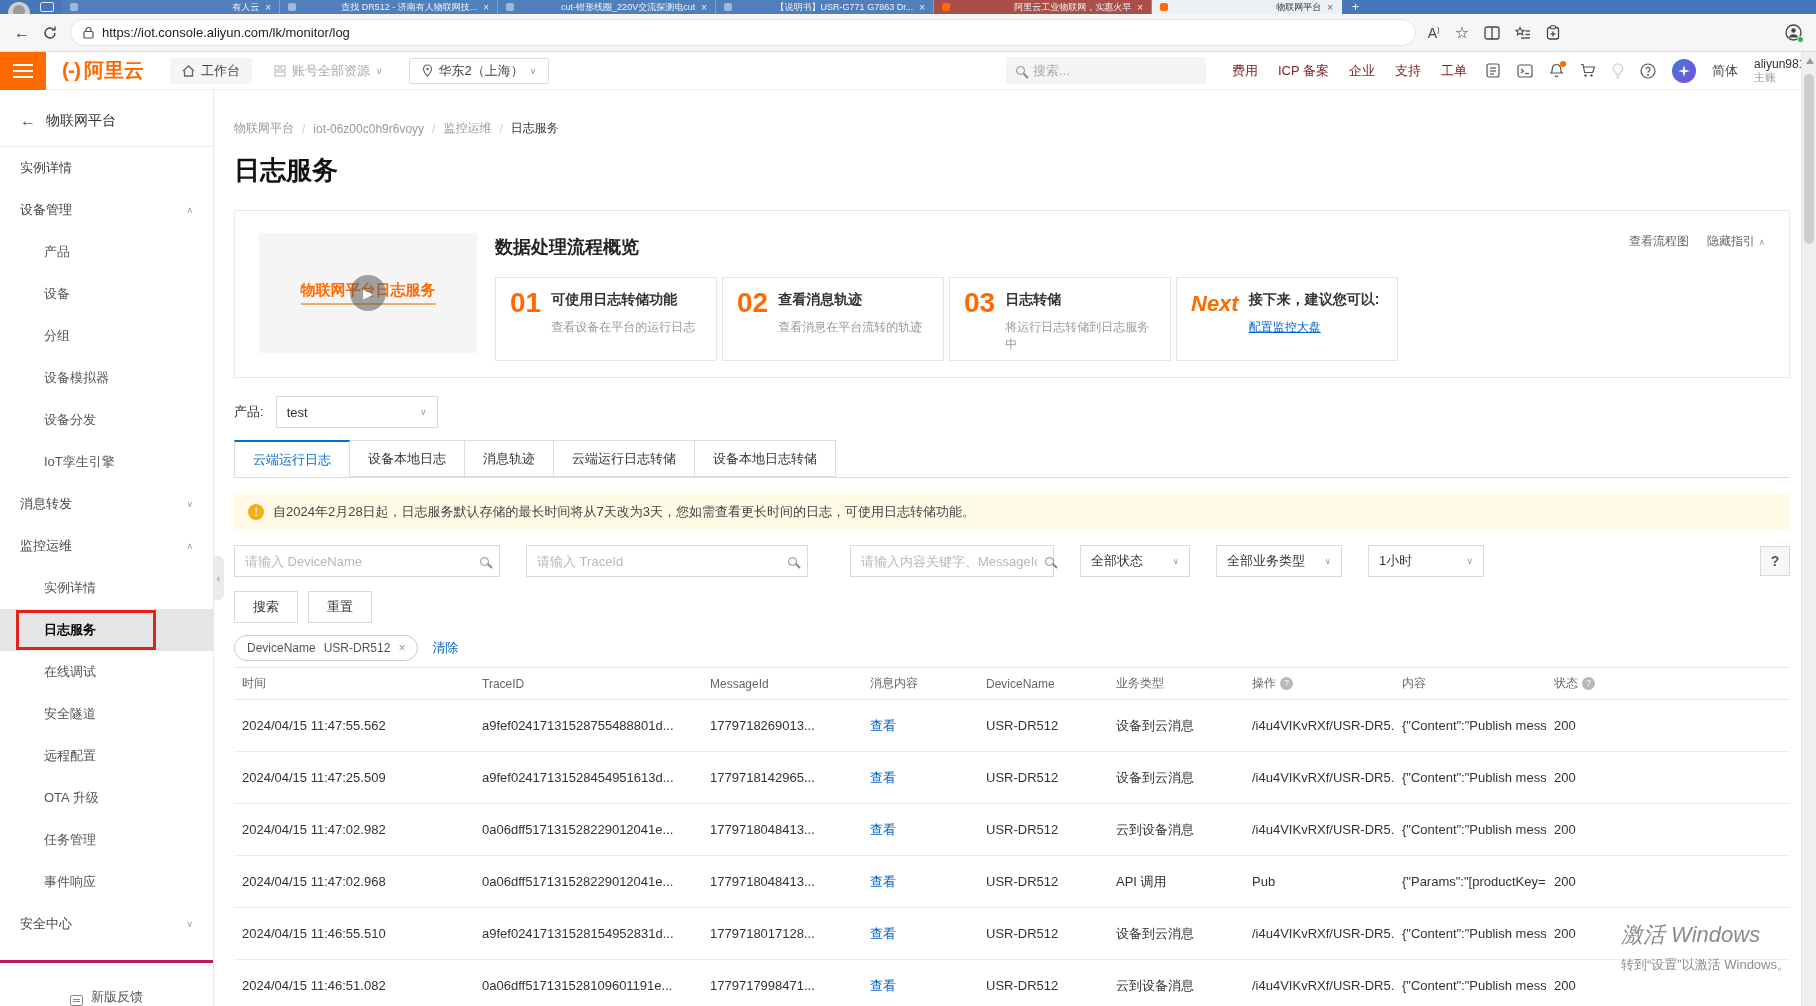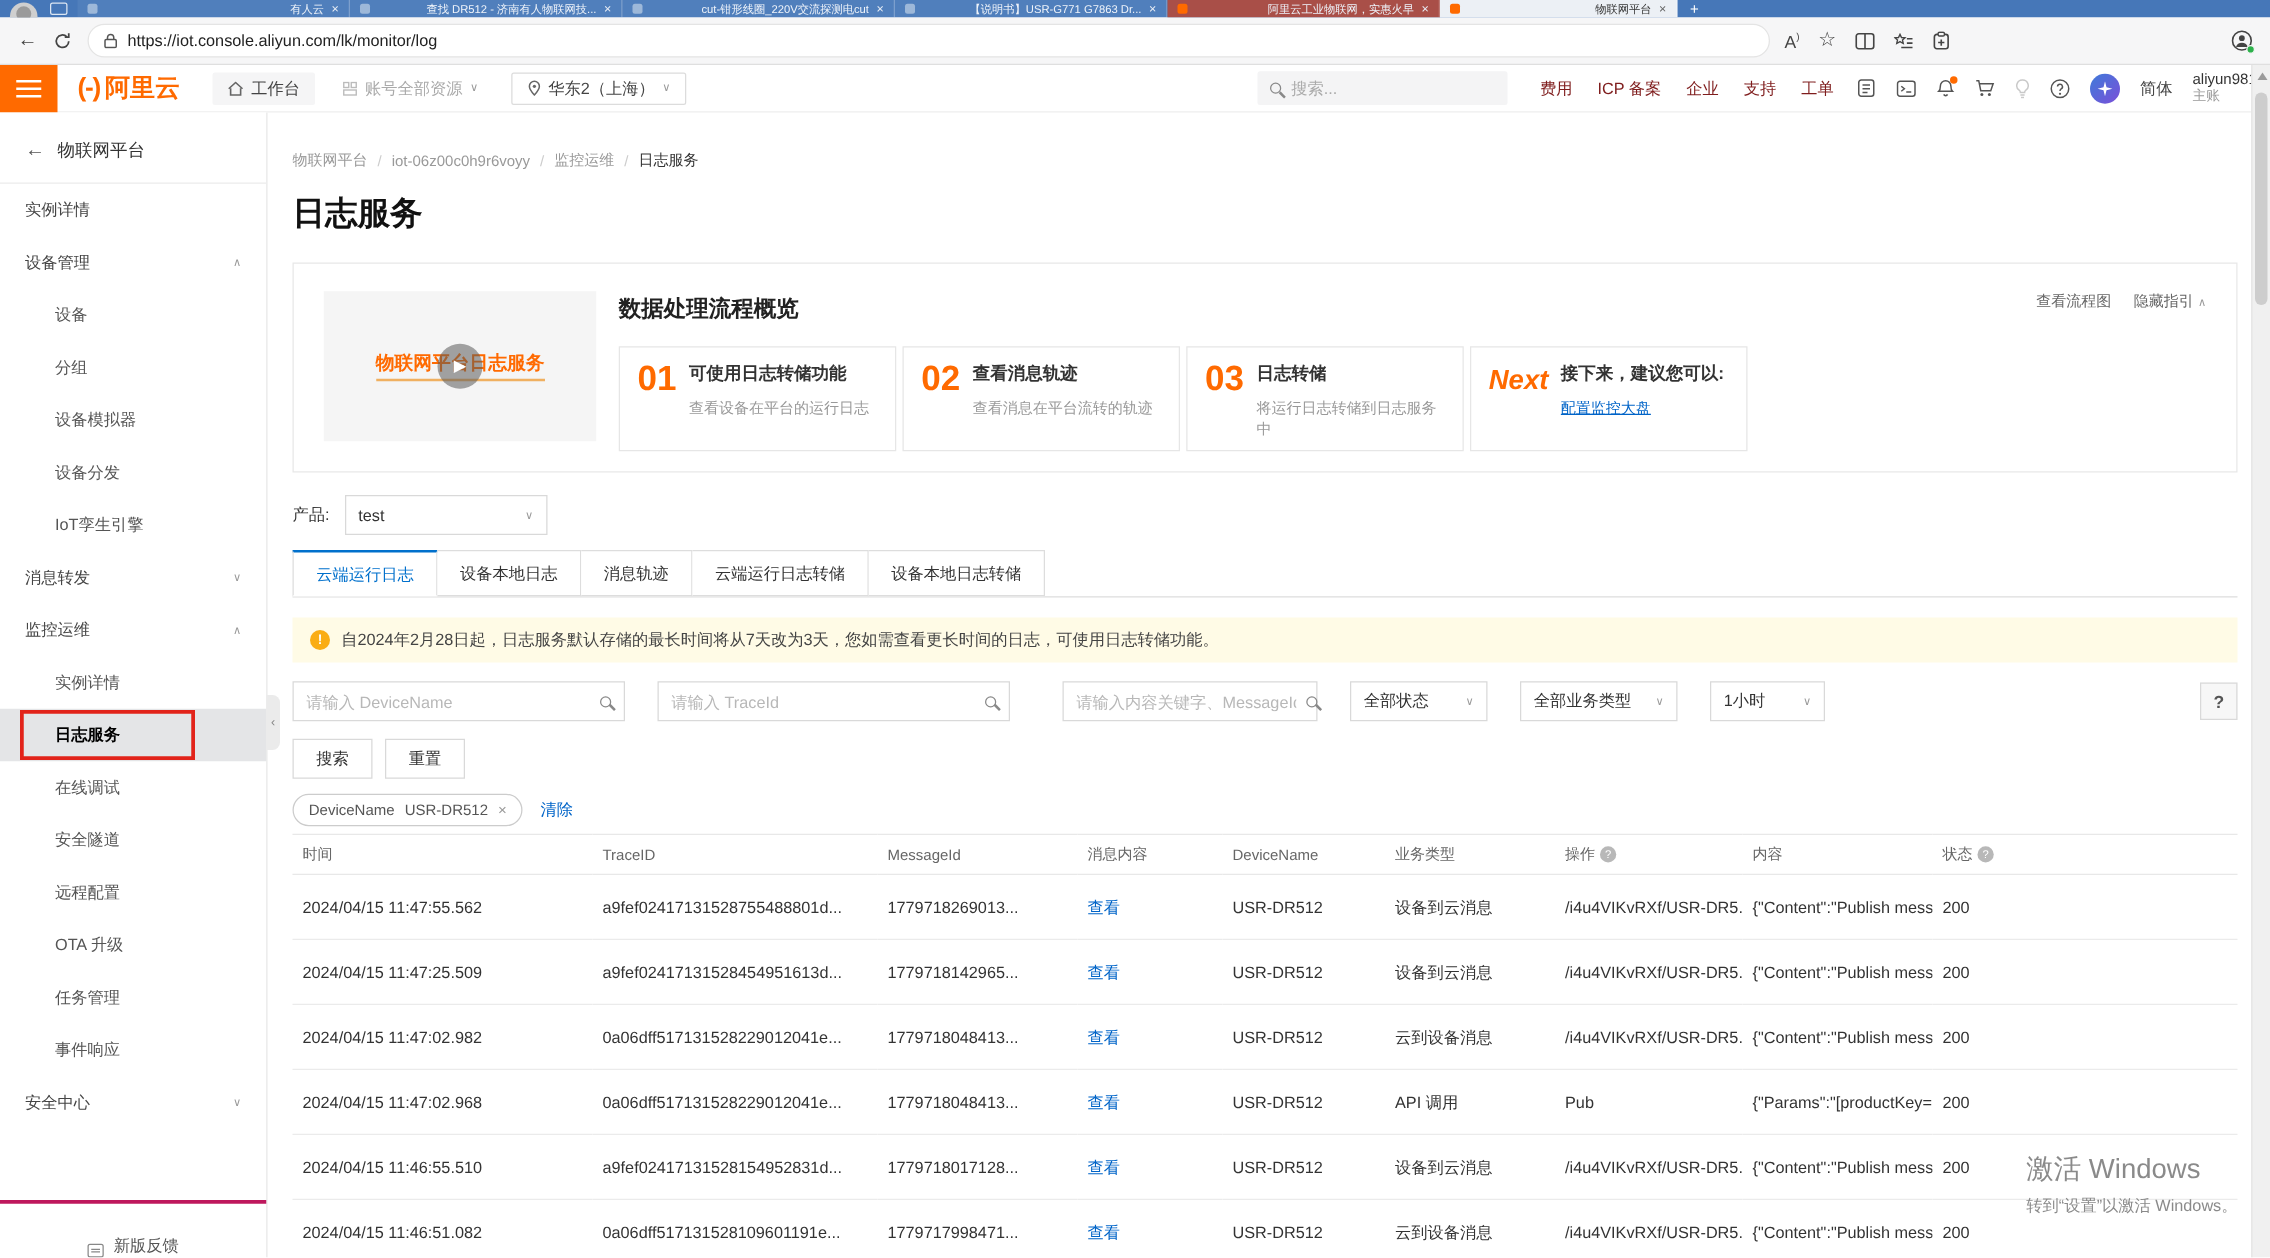--- a/index.html
+++ b/index.html
@@ -110,21 +110,21 @@
 
   .notice{margin-top:16px;background:var(--notice-bg);padding:9px 14px;font-size:13px;color:#444;display:flex;align-items:center;gap:9px;}
   .warn-ic{width:16px;height:16px;border-radius:50%;background:#faad14;color:#fff;font-size:11px;font-weight:bold;display:flex;align-items:center;justify-content:center;flex:none;}
 
   
   .filter-row{margin-top:15px;display:flex;align-items:center;gap:26px;}
   .finput{height:32px;border:1px solid #d9d9d9;display:flex;align-items:center;padding:0 10px;gap:8px;}
   .finput input{border:none;outline:none;flex:1;font-size:13px;color:#333;font-family:inherit;background:transparent;}
   .finput input::placeholder{color:#b8b8b8;}
   .w1{width:266px;} .w2{width:282px;} .w3{width:204px;margin-left:16px;}
-  .sel-a{width:110px;} .sel-b{width:126px;} .sel-c{width:92px;}
+  .sel-a{width:110px;} .sel-b{width:126px;} .sel-c{width:116px;}
   .help-btn{margin-left:auto;width:30px;height:30px;border:1px solid #d9d9d9;background:#f7f7f7;color:#555;font-weight:bold;font-size:14px;display:flex;align-items:center;justify-content:center;}
   .btn-row{margin-top:14px;display:flex;gap:10px;}
   .btn{height:32px;padding:0 18px;border:1px solid #d9d9d9;background:#fff;font-size:13px;color:#333;display:flex;align-items:center;}
   .chip-row{margin-top:12px;display:flex;align-items:center;gap:14px;}
   .chip{border:1px solid #ccc;border-radius:15px;height:26px;display:flex;align-items:center;gap:8px;padding:0 12px;font-size:12px;color:#555;}
   .chip .x{color:#999;font-size:12px;}
   .clear-link{font-size:13px;color:var(--link-blue);}
 
   
   table.logs{margin-top:6px;width:100%;border-collapse:collapse;table-layout:fixed;}
@@ -132,21 +132,21 @@
   table.logs td{font-size:13px;color:#333;height:52px;padding:0 8px;border-bottom:1px solid #ebebeb;white-space:nowrap;overflow:hidden;}
   td.link,a.view{color:var(--link-blue);text-decoration:none;}
   td.green{color:var(--status-green);}
   .qmark{display:inline-block;width:13px;height:13px;border-radius:50%;background:#b8b8b8;color:#fff;font-size:9px;line-height:13px;text-align:center;margin-left:4px;vertical-align:1px;}
 
   
   .scrollbar{position:absolute;right:0;top:52px;bottom:0;width:15px;background:#f0f0f0;border-left:1px solid #e4e4e4;z-index:40;}
   .scroll-thumb{position:absolute;left:2px;top:22px;width:10px;height:170px;background:#cdcdcd;border-radius:5px;}
   .scroll-up{position:absolute;left:4px;top:6px;width:0;height:0;border-left:4px solid transparent;border-right:4px solid transparent;border-bottom:6px solid #9a9a9a;}
   .watermark{position:absolute;right:26px;top:920px;z-index:50;color:rgba(118,118,118,.85);pointer-events:none;text-align:left;}
-  .watermark .w1l{font-size:22px;}
+  .watermark .w1l{font-size:22px;font-style:italic;}
   .watermark .w2l{font-size:13px;margin-top:6px;}
 </style>
 </head>
 <body>
 
 <div class="tabstrip">
   <div class="profile-dot"></div>
   <div class="tablayout-ic"></div>
   <div class="btab">
     <span class="fav"></span>
@@ -317,20 +317,21 @@
 
 <div class="page-body">
 
   <aside class="sidebar">
     <div class="sb-head">
       <span class="ar">←</span>
       <span>物联网平台</span>
     </div>
     <div class="sb-item"><span>实例详情</span></div>
     <div class="sb-item"><span>设备管理</span><span class="gchev chev">∧</span></div>
+    <div class="sb-item child"><span>产品</span></div>
     <div class="sb-item child"><span>设备</span></div>
     <div class="sb-item child"><span>分组</span></div>
     <div class="sb-item child"><span>设备模拟器</span></div>
     <div class="sb-item child"><span>设备分发</span></div>
     <div class="sb-item child"><span>IoT孪生引擎</span></div>
     <div class="sb-item"><span>消息转发</span><span class="gchev chev">∨</span></div>
     <div class="sb-item"><span>监控运维</span><span class="gchev chev">∧</span></div>
     <div class="sb-item child"><span>实例详情</span></div>
     <div class="sb-item child active">
       <span>日志服务</span>

